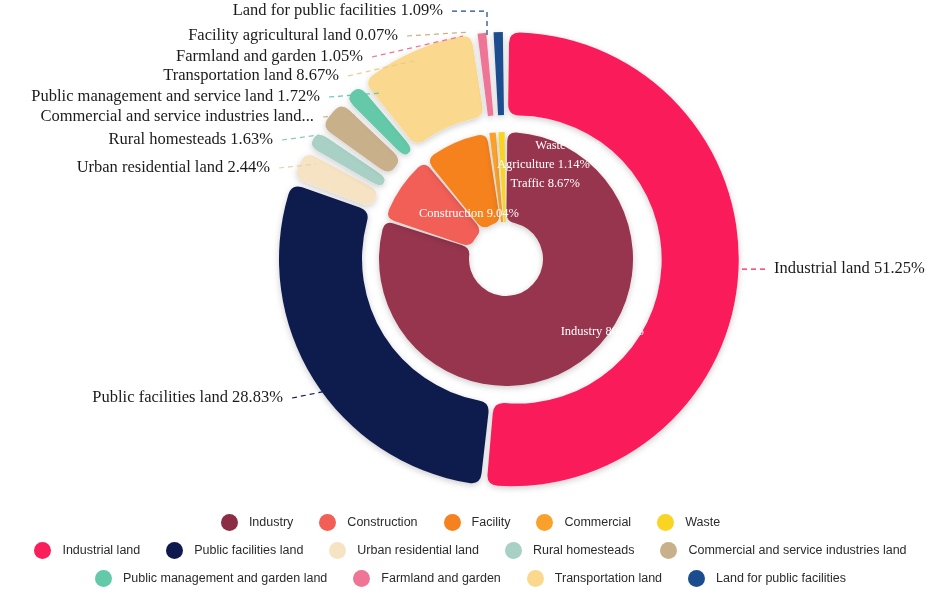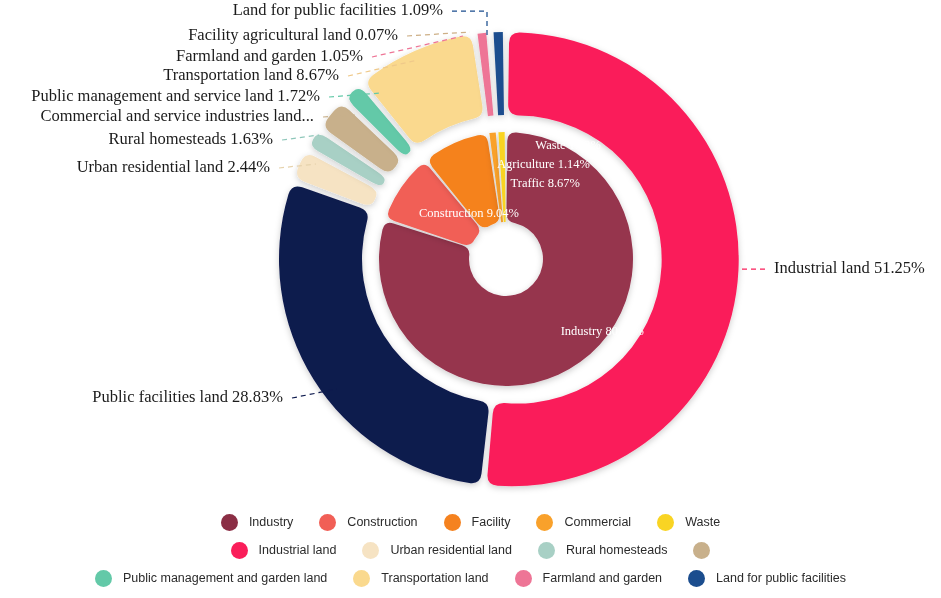--- a/index.html
+++ b/index.html
@@ -215,44 +215,49 @@
           <span class="legend-dot" style="background: rgb(249, 212, 35);"></span>
           <span class="legend-text">Waste</span>
         </div>
       </div>
       <div class="legend-row">
         <div class="legend-item">
           <span class="legend-dot" style="background: rgb(250, 30, 90);"></span>
           <span class="legend-text">Industrial land</span>
         </div>
         <div class="legend-item">
+          <span class="legend-dot" style="background: rgb(14, 26, 78);"></span>
+          <span class="legend-text">Public facilities land</span>
+        </div>
+        <div class="legend-item">
           <span class="legend-dot" style="background: rgb(246, 227, 195);"></span>
           <span class="legend-text">Urban residential land</span>
         </div>
         <div class="legend-item">
           <span class="legend-dot" style="background: rgb(168, 208, 197);"></span>
           <span class="legend-text">Rural homesteads</span>
         </div>
         <div class="legend-item">
           <span class="legend-dot" style="background: rgb(200, 176, 139);"></span>
+          <span class="legend-text">Commercial and service industries land</span>
         </div>
       </div>
       <div class="legend-row">
         <div class="legend-item">
           <span class="legend-dot" style="background: rgb(99, 201, 168);"></span>
           <span class="legend-text">Public management and garden land</span>
         </div>
         <div class="legend-item">
+          <span class="legend-dot" style="background: rgb(238, 117, 150);"></span>
+          <span class="legend-text">Farmland and garden</span>
+        </div>
+        <div class="legend-item">
           <span class="legend-dot" style="background: rgb(250, 217, 142);"></span>
           <span class="legend-text">Transportation land</span>
         </div>
         <div class="legend-item">
-          <span class="legend-dot" style="background: rgb(238, 117, 150);"></span>
-          <span class="legend-text">Farmland and garden</span>
-        </div>
-        <div class="legend-item">
           <span class="legend-dot" style="background: rgb(27, 77, 142);"></span>
           <span class="legend-text">Land for public facilities</span>
         </div>
       </div>
     </div>
 
 </div>
 
 </body></html>

